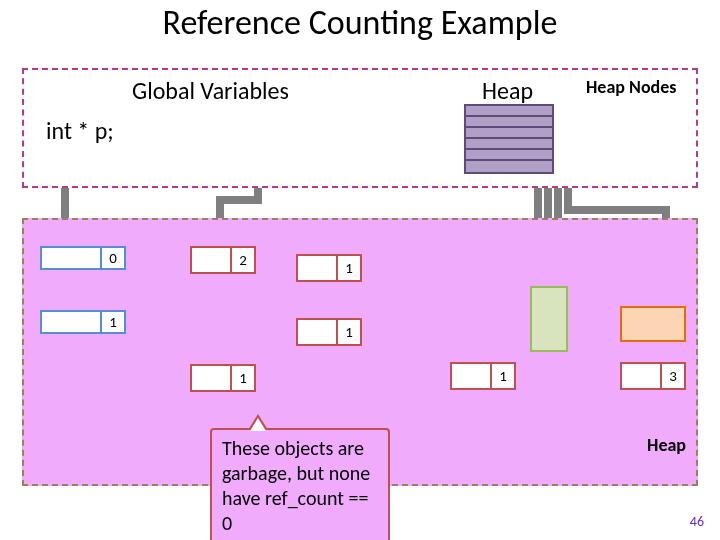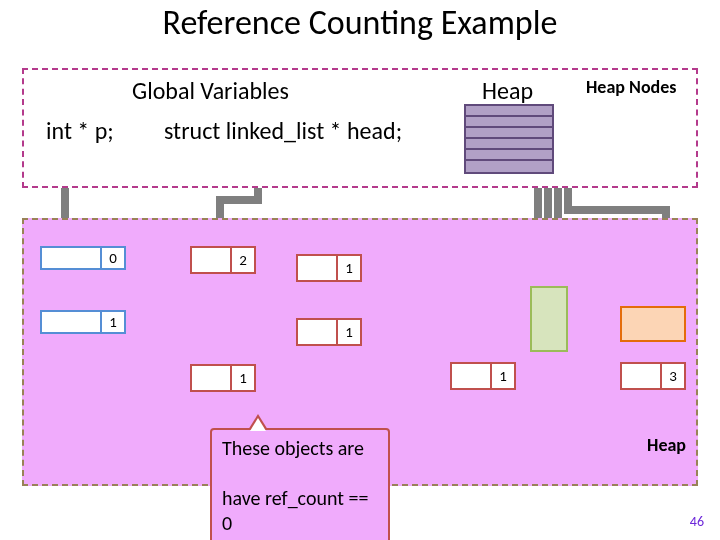--- a/index.html
+++ b/index.html
@@ -168,21 +168,20 @@
 
     <path d="M 652 340 L 652 366"></path>
   </g>
 </svg>
 
 <div class="root-panel">
   <div class="section-label" style="left:108px; top:6px;">Global Variables</div>
   <div class="section-label" style="left:458px; top:6px;">Heap</div>
   <div class="root-label" style="left:562px; top:6px;">Heap Nodes</div>
   <div class="section-label" style="left:14px; top:46px;margin-left:8px;">int * p;</div>
-  <div class="section-label" style="left:140px; top:46px;">struct linked_list * head;</div>
 
   <div class="stack-box" style="left:440px; top:34px;">
     <div class="stack-cell"></div>
     <div class="stack-cell"></div>
     <div class="stack-cell"></div>
     <div class="stack-cell"></div>
     <div class="stack-cell"></div>
     <div class="stack-cell"></div>
   </div>
 </div>
@@ -215,17 +214,17 @@
 </div>
 <div class="node red" style="left:620px; top:362px; width:66px; height:28px;">
   <div class="count">3</div>
 </div>
 
 <div class="obj obj-green" style="left:530px; top:286px; width:38px; height:66px;"></div>
 <div class="obj obj-orange" style="left:620px; top:306px; width:66px; height:36px;"></div>
 
 <div class="callout" style="left:210px; top:428px; width:180px;">
   <span>These objects are</span><br>
-  <br>
+  <span>garbage, but none</span><br>
   <span>have ref_count == 0</span>
 </div>
 
 <div class="pagenum">46</div>
 
 </body></html>

